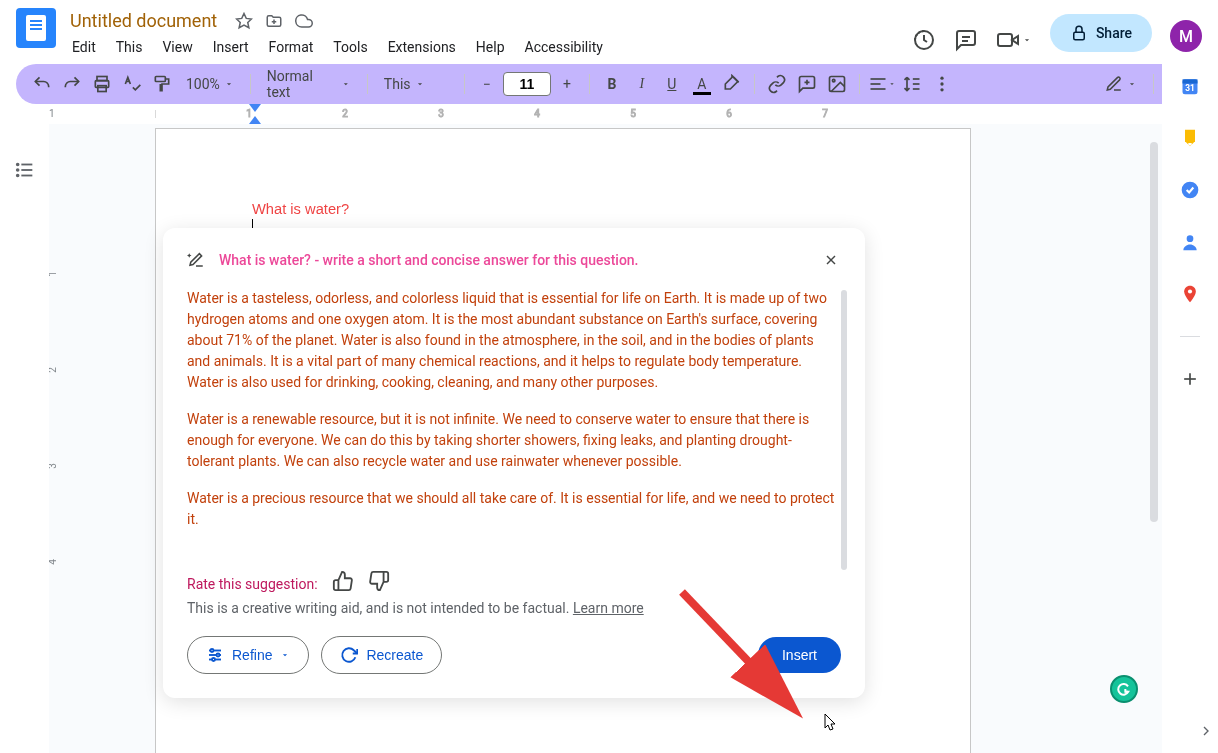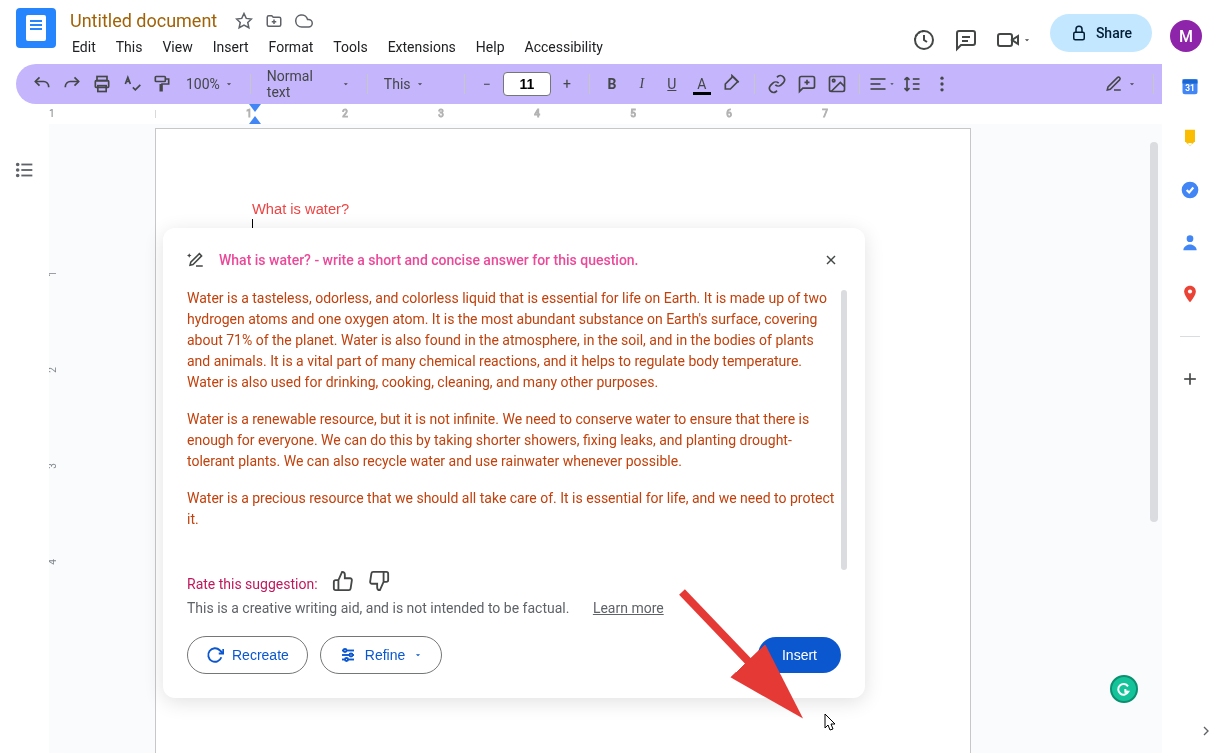--- a/index.html
+++ b/index.html
@@ -37,21 +37,21 @@
 .cursor-line { width: 1px; height: 18px; background: #000; margin-top: 2px; }
 .ai-panel { position: absolute; left: 163px; top: 228px; width: 702px; background: #fff; border-radius: 12px; box-shadow: 0 4px 20px rgba(0,0,0,0.12); padding: 22px 24px 24px 24px; }
 .ai-header { display: flex; align-items: center; gap: 14px; margin-bottom: 18px; }
 .ai-header-text { font-size: 14px; font-weight: 500; color: #ec4899; flex: 1; }
 .ai-close { width: 20px; height: 20px; cursor: pointer; color: #444746; display: flex; align-items: center; justify-content: center; }
 .ai-body { font-size: 14px; color: #c2410c; line-height: 1.5; max-height: 290px; overflow-y: auto; padding-right: 4px; }
 .ai-body p { margin-bottom: 16px; }
 .ai-scrollbar { position: absolute; right: 18px; top: 62px; width: 6px; height: 280px; background: #dadce0; border-radius: 3px; }
 .ai-rate { margin-top: 24px; display: flex; align-items: flex-end; gap: 14px; font-size: 14px; color: #be185d; }
 .ai-disclaimer { margin-top: 8px; font-size: 14px; color: #5f6368; }
-.ai-disclaimer a { color: #5f6368; text-decoration: underline; margin-left: 20px; }
+.ai-disclaimer a { color: #5f6368; text-decoration: underline; }
 .ai-actions { margin-top: 20px; display: flex; gap: 12px; align-items: center; }
 .pill-btn { border: 1px solid #747775; background: #fff; border-radius: 20px; padding: 9px 18px; display: flex; align-items: center; gap: 8px; font-size: 14px; color: #0b57d0; cursor: pointer; font-weight: 500; }
 .insert-btn { margin-left: auto; background: #0b57d0; color: #fff; border-radius: 20px; padding: 10px 24px; font-size: 14px; font-weight: 500; cursor: pointer; border: none; }
 .right-sidebar { width: 56px; background: #fff; border-left: 0; display: flex; flex-direction: column; align-items: center; padding-top: 12px; gap: 32px; position: absolute; right: 0; top: 64px; bottom: 0; }
 .side-icon { width: 20px; height: 20px; }
 .arrow { position: absolute; left: 672px; top: 582px; pointer-events: none; }
 .grammarly { position: absolute; right: 80px; bottom: 50px; width: 28px; height: 28px; border-radius: 50%; background: #15c39a; display: flex; align-items: center; justify-content: center; color: #fff; font-weight: bold; border: 2px solid #0a8f6f; }
 .show-panel { position: absolute; right: 0; bottom: 10px; width: 24px; height: 24px; display: flex; align-items: center; justify-content: center; color: #5f6368; }
 .main-scrollbar { position: absolute; right: 60px; top: 142px; width: 8px; height: 380px; background: #dadce0; border-radius: 4px; }
 svg { display: block; }
@@ -363,38 +363,38 @@
           <path d="M17 2h3a2 2 0 012 2v7a2 2 0 01-2 2h-3"></path>
         </svg>
       </span>
   </div>
   <div class="ai-disclaimer">
     <span>This is a creative writing aid, and is not intended to be factual. </span><a href="#">Learn more</a>
   </div>
   <div class="ai-actions">
     <button class="pill-btn">
       <svg width="18" height="18" viewBox="0 0 24 24" fill="none" stroke="#0b57d0" stroke-width="2.5">
-          <path d="M23 4v6h-6"></path>
-          <path d="M20.49 15a9 9 0 11-2.12-9.36L23 10"></path>
-        </svg>
-      <span>Recreate</span>
-    </button>
-    <button class="pill-btn">
-      <svg width="18" height="18" viewBox="0 0 24 24" fill="none" stroke="#0b57d0" stroke-width="2.5">
           <line x1="4" y1="6" x2="20" y2="6"></line>
           <line x1="4" y1="12" x2="20" y2="12"></line>
           <line x1="4" y1="18" x2="20" y2="18"></line>
           <circle cx="8" cy="6" r="2" fill="#fff"></circle>
           <circle cx="16" cy="12" r="2" fill="#fff"></circle>
           <circle cx="10" cy="18" r="2" fill="#fff"></circle>
         </svg>
       <span>Refine</span>
       <svg width="10" height="10" viewBox="0 0 24 24" fill="#0b57d0">
           <path d="M7 10l5 5 5-5z"></path>
         </svg>
+    </button>
+    <button class="pill-btn">
+      <svg width="18" height="18" viewBox="0 0 24 24" fill="none" stroke="#0b57d0" stroke-width="2.5">
+          <path d="M23 4v6h-6"></path>
+          <path d="M20.49 15a9 9 0 11-2.12-9.36L23 10"></path>
+        </svg>
+      <span>Recreate</span>
     </button>
     <button class="insert-btn">
       <span>Insert</span>
     </button>
   </div>
 </div>
 
 <div class="right-sidebar">
   <div class="side-icon">
       <svg width="20" height="20" viewBox="0 0 24 24">

